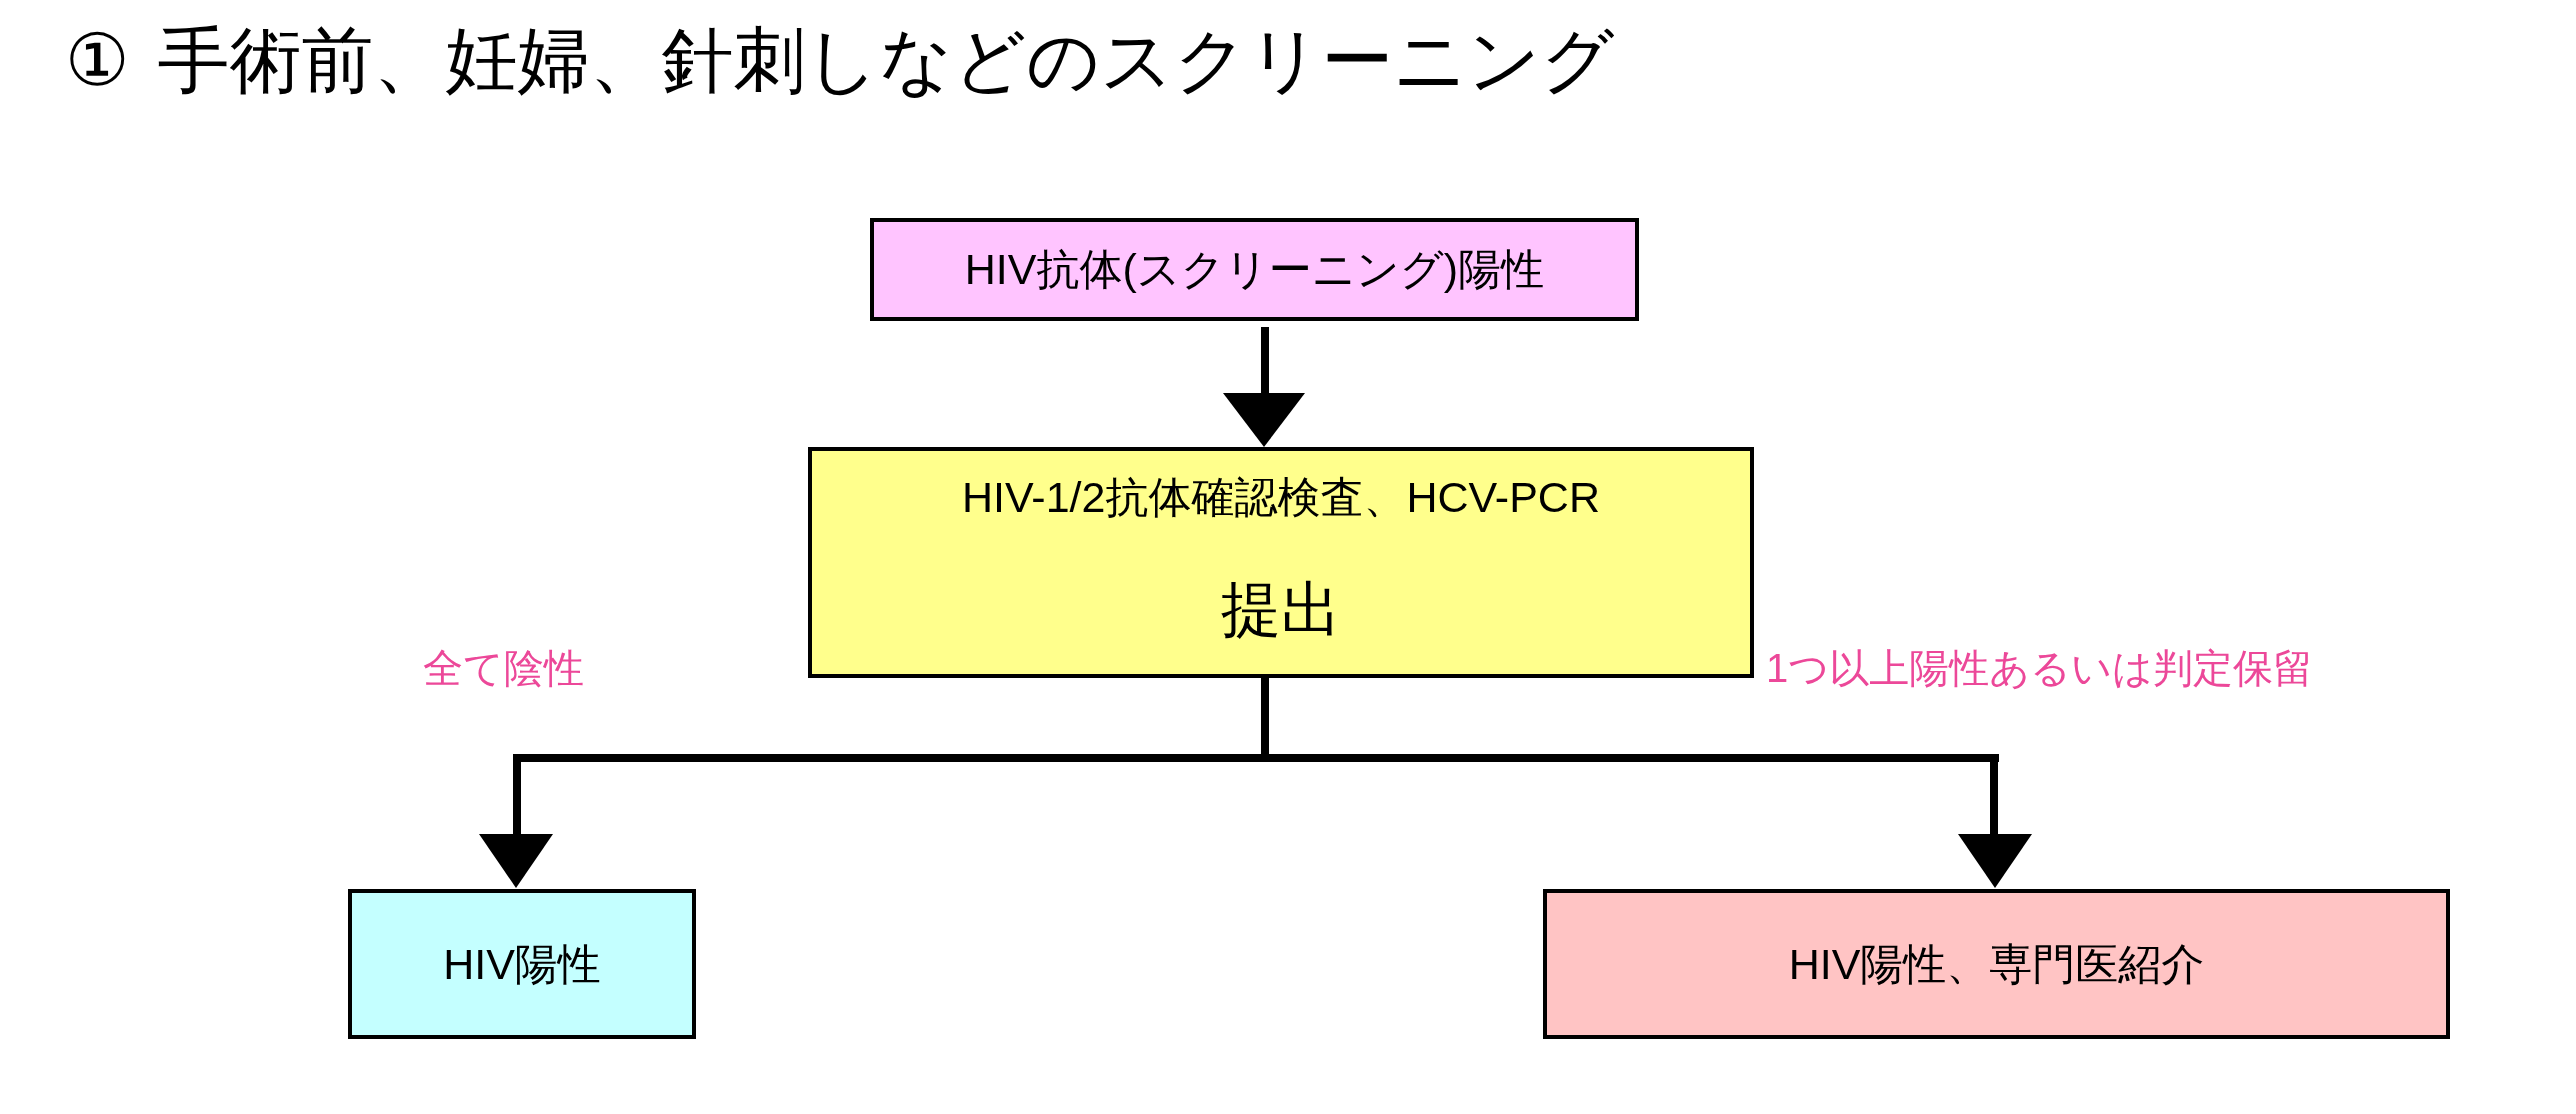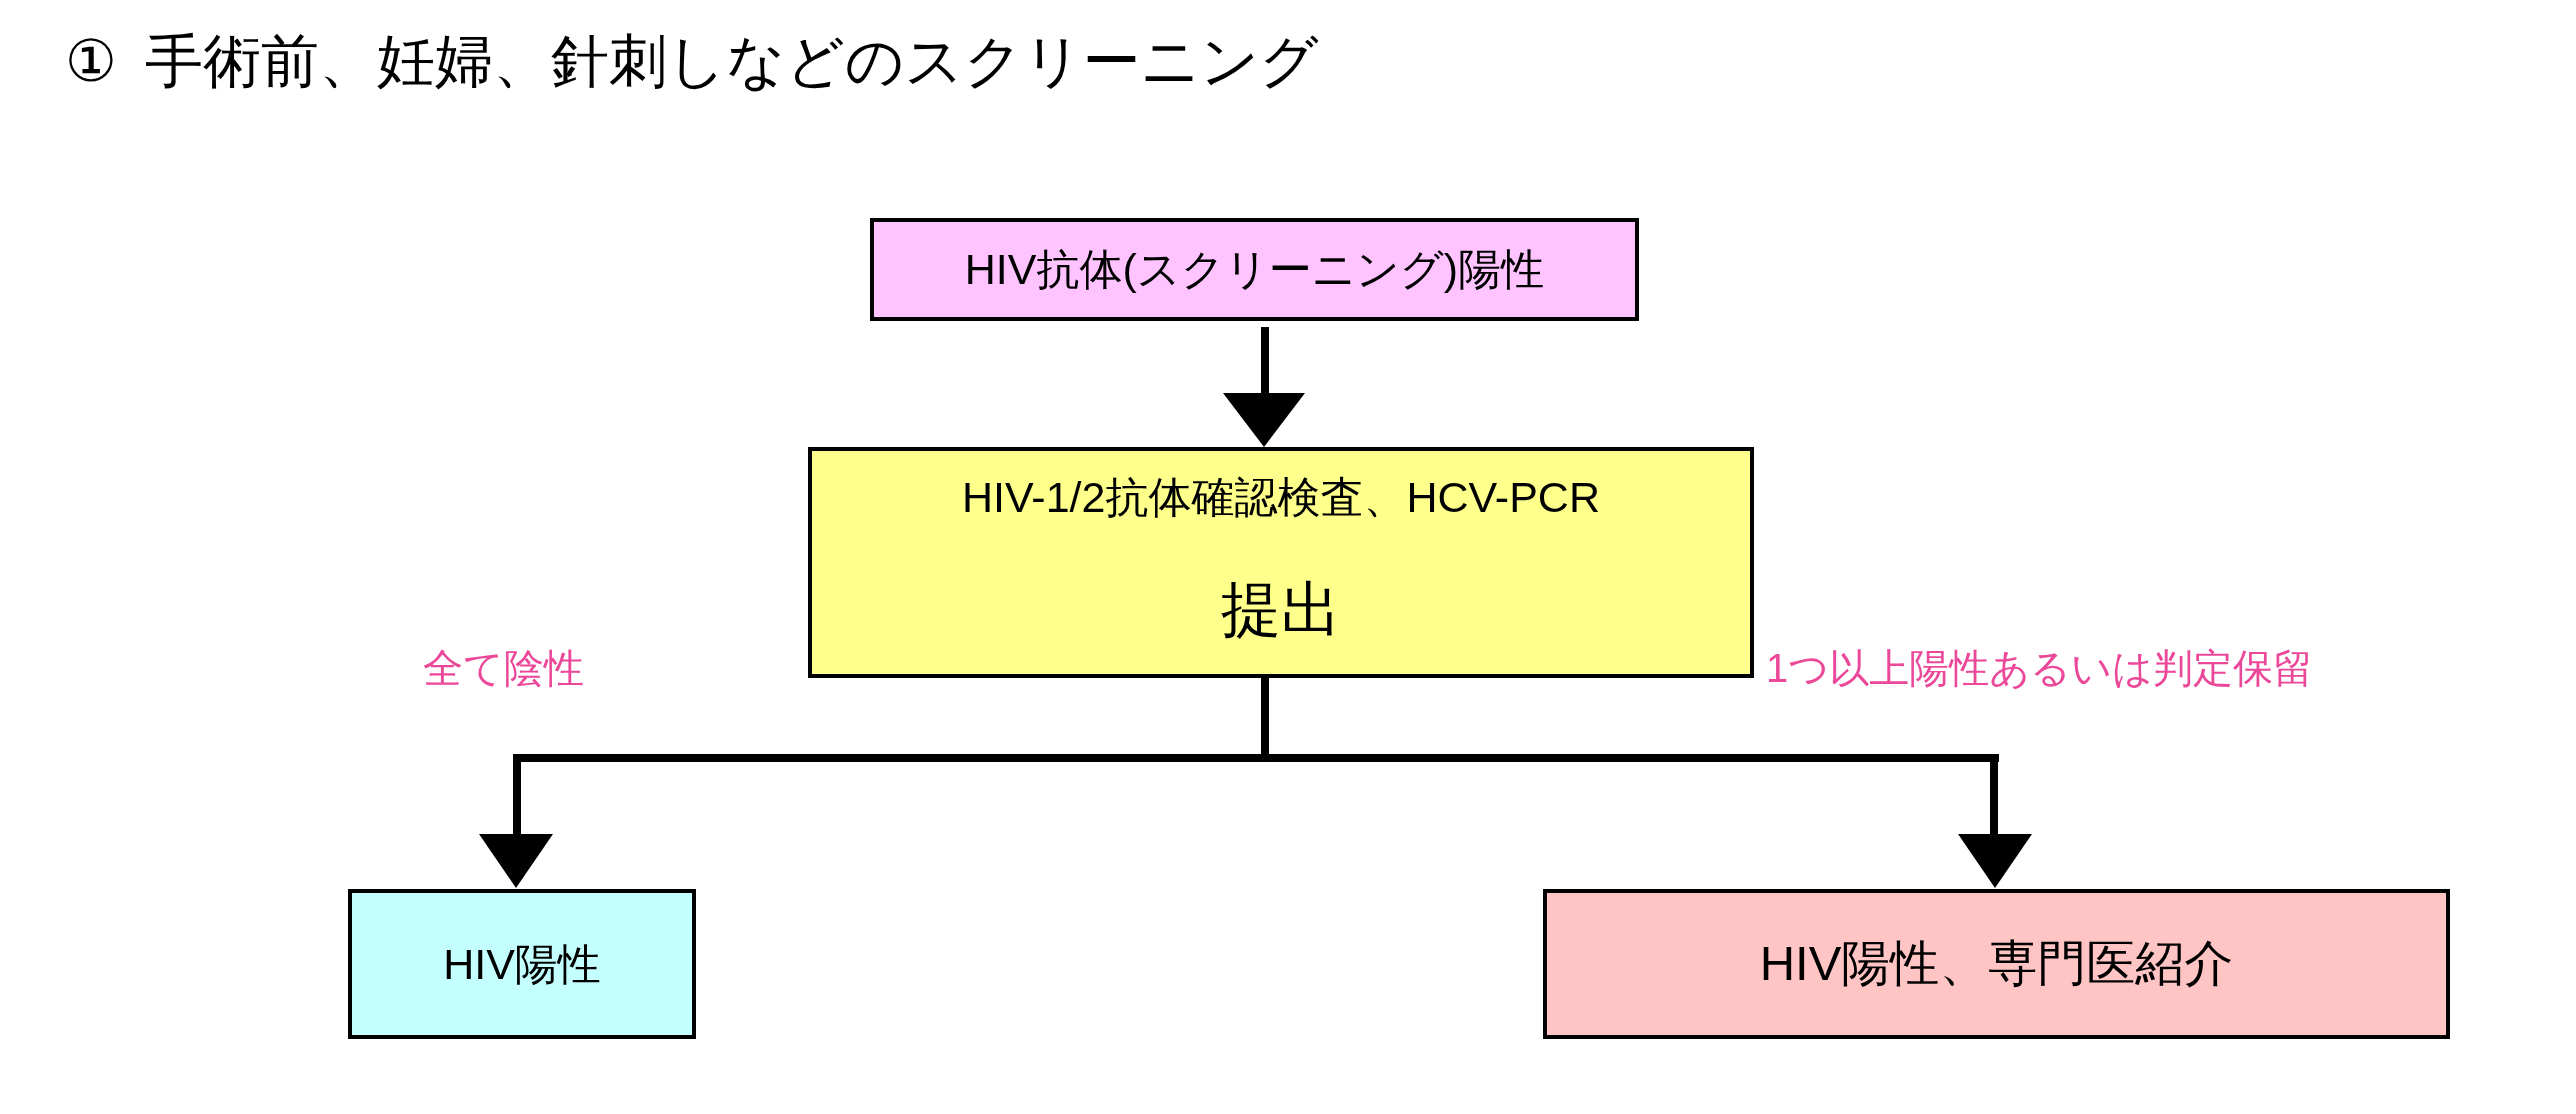--- a/index.html
+++ b/index.html
@@ -17,21 +17,21 @@
     width: 2576px;
     height: 1114px;
     background: #ffffff;
     overflow: hidden;
   }
   
   .title {
     position: absolute;
     left: 65px;
     top: 26px;
-    font-size: 58px;
+    font-size: 72px;
     line-height: 69px;
     letter-spacing: 0px;
     white-space: nowrap;
     color: #000000;
   }
   .title .title-num {
     margin-right: 28px;
   }
   
   .node {
@@ -84,21 +84,21 @@
     height: 150px;
     background: #C4FFFF;
     font-size: 43px;
   }
   #node-hiv-positive {
     left: 1543px;
     top: 889px;
     width: 907px;
     height: 150px;
     background: #FFC4C4;
-    font-size: 49px;
+    font-size: 43px;
   }
   
   .conn {
     position: absolute;
     background: #000000;
   }
   .conn-v { width: 8.4px; }
   .conn-h { height: 8.4px; }
 
   

